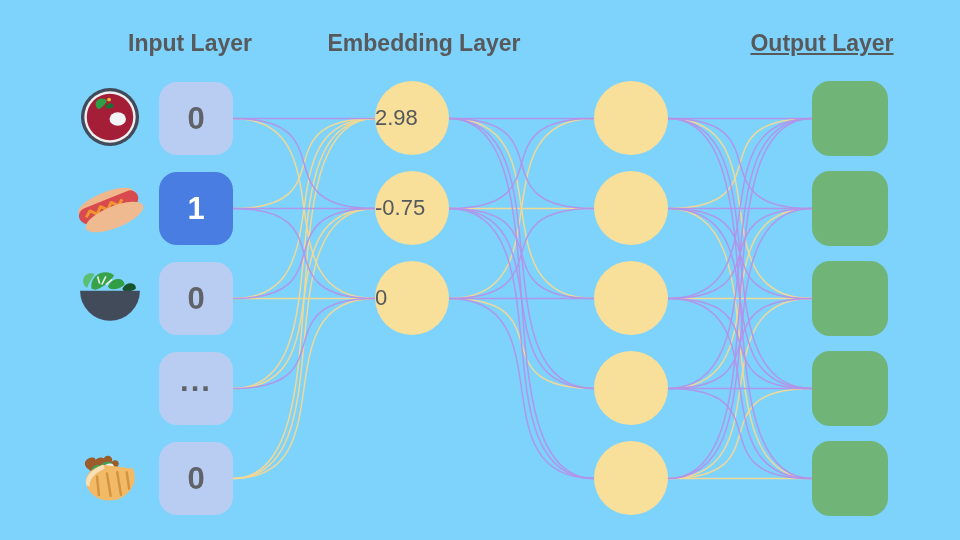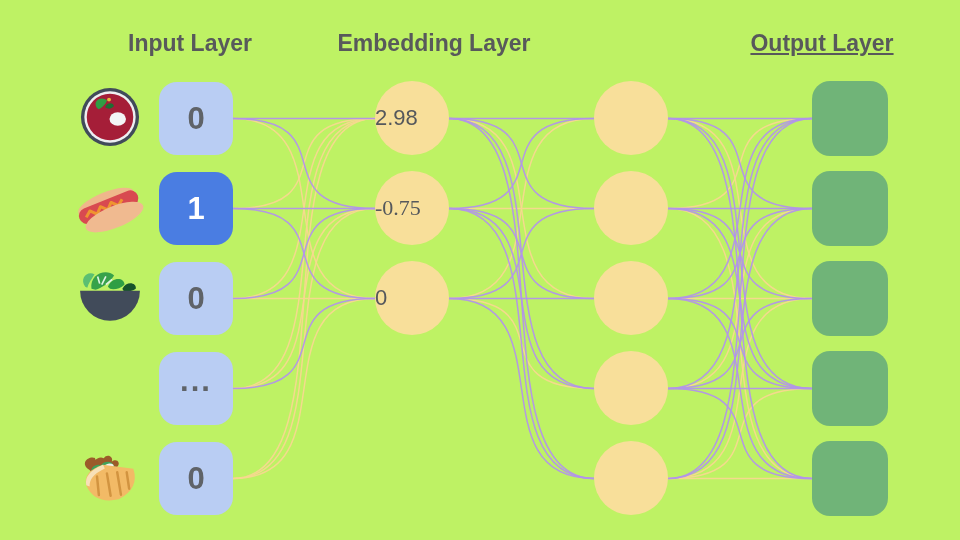--- a/index.html
+++ b/index.html
@@ -1,16 +1,16 @@
 <!DOCTYPE html>
 <html><head>
 <meta charset="utf-8">
 <style>
   html,body{margin:0;padding:0;background:#ffffff;}
-  .canvas{position:relative;width:960px;height:540px;background:#bef264;overflow:hidden;
+  .canvas{position:relative;width:960px;height:540px;background:#7dd3fc;overflow:hidden;
           font-family:"Liberation Sans",sans-serif;}
   .layer-title{position:absolute;top:30px;transform:translateX(-50%);
                font-weight:bold;font-size:23px;color:#58595b;white-space:nowrap;}
   #edges{position:absolute;left:0;top:0;width:960px;height:540px;}
   .input-node{position:absolute;left:159px;width:74px;height:73px;background:#b9cdf3;
               border-radius:18px;display:flex;align-items:center;justify-content:center;
               font-weight:bold;font-size:31px;color:#5f6368;}
   .input-node.active{background:#4a7de2;color:#ffffff;}
   .val.dots{letter-spacing:2px;transform:translateY(-8px);}
   .emb-node{position:absolute;left:375px;width:74px;height:74px;border-radius:50%;
@@ -80,21 +80,21 @@
       <path d="M 668 298.5 C 786.08 298.5, 693.92 478.5, 812 478.5" fill="none" stroke="#b293ea" stroke-width="1.5" opacity="0.95"></path>
       <path d="M 668 388.5 C 786.08 388.5, 693.92 118.5, 812 118.5" fill="none" stroke="#b293ea" stroke-width="1.5" opacity="0.95"></path>
       <path d="M 668 388.5 C 786.08 388.5, 693.92 298.5, 812 298.5" fill="none" stroke="#b293ea" stroke-width="1.5" opacity="0.95"></path>
       <path d="M 668 388.5 C 786.08 388.5, 693.92 388.5, 812 388.5" fill="none" stroke="#b293ea" stroke-width="1.5" opacity="0.95"></path>
       <path d="M 668 388.5 C 786.08 388.5, 693.92 478.5, 812 478.5" fill="none" stroke="#b293ea" stroke-width="1.5" opacity="0.95"></path>
       <path d="M 668 478.5 C 786.08 478.5, 693.92 118.5, 812 118.5" fill="none" stroke="#b293ea" stroke-width="1.5" opacity="0.95"></path>
       <path d="M 668 478.5 C 786.08 478.5, 693.92 208.5, 812 208.5" fill="none" stroke="#b293ea" stroke-width="1.5" opacity="0.95"></path>
     </svg>
 
   <div class="layer-title" style="left:190px;">Input Layer</div>
-  <div class="layer-title" style="left:434px;">Embedding Layer</div>
+  <div class="layer-title" style="left:424px;">Embedding Layer</div>
   <div class="layer-title" style="left:822px;text-decoration:underline;">Output Layer</div>
 
   <div class="food-icon" style="left:79px;top:86px;width:62px;height:62px;">
     <svg viewBox="0 0 64 64">
       <circle cx="32" cy="32" r="30" fill="#414b5a"></circle>
       <circle cx="32" cy="32" r="26.5" fill="#eef0f2"></circle>
       <circle cx="32" cy="32" r="24" fill="#a51e38"></circle>
       <ellipse cx="40" cy="34" rx="8.5" ry="7" fill="#f3f4f5"></ellipse>
       <path d="M18 22 C14 14 24 10 29 15 C27 20 23 23 20 24 Z" fill="#2f9e44"></path>
       <path d="M27 22 C29 16 36 17 36 21 C33 24 30 24 27 22 Z" fill="#1e6e33"></path>
@@ -147,21 +147,21 @@
   <div class="input-node" style="top:352px;">
       <span class="val dots">...</span>
     </div>
   <div class="input-node" style="top:442px;">
       <span class="val">0</span>
     </div>
 
   <div class="emb-node" style="top:81px;">
       <span>2.98</span>
     </div>
-  <div class="emb-node" style="top:171px;font-family:Liberation Serif, serif;">
+  <div class="emb-node" style="top:171px;">
       <span>-0.75</span>
     </div>
   <div class="emb-node" style="top:261px;">
       <span>0</span>
     </div>
 
   <div class="hidden-node" style="top:81px;"></div>
   <div class="hidden-node" style="top:171px;"></div>
   <div class="hidden-node" style="top:261px;"></div>
   <div class="hidden-node" style="top:351px;"></div>

